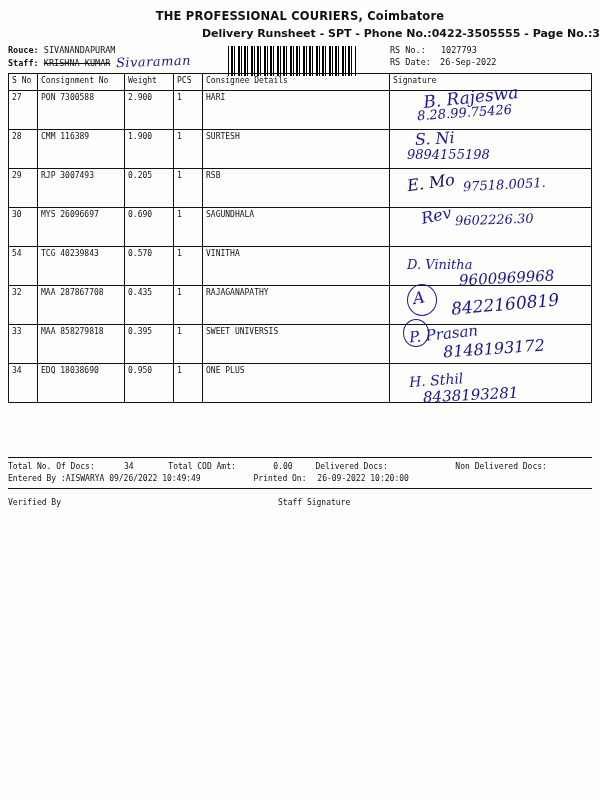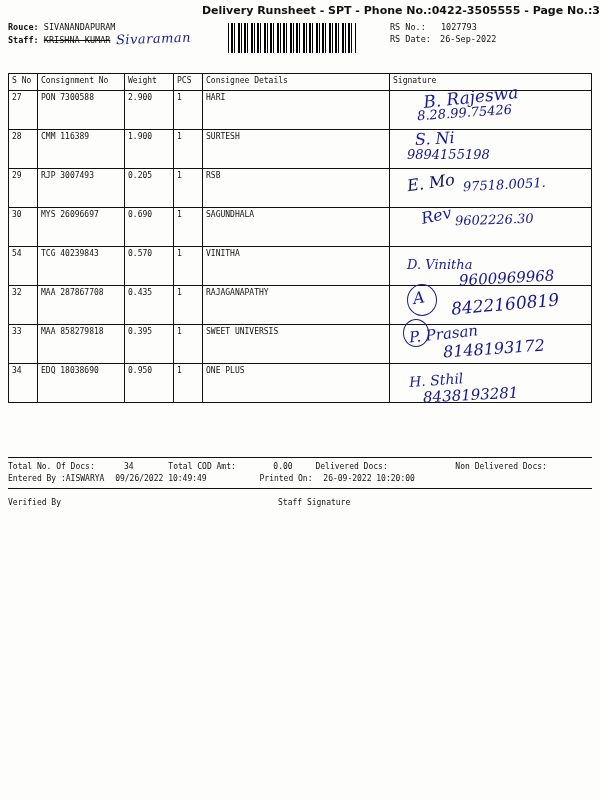--- a/index.html
+++ b/index.html
@@ -156,20 +156,21 @@
     left: 278px;
     top: 498px;
     font-size: 8px;
   }
 </style>
 </head>
 <body>
 
 <div class="page">
 
+  <div class="hdr-title">THE PROFESSIONAL COURIERS, Coimbatore</div>
   <div class="hdr-sub">Delivery Runsheet - SPT - Phone No.:0422-3505555 - Page No.:3</div>
 
   <div class="hdr-meta">
     <div class="meta-left">
       <div>
         <span class="lbl">Rouce:</span>
         <span>SIVANANDAPURAM</span>
       </div>
       <div>
         <span class="lbl">Staff:</span>
@@ -319,21 +320,21 @@
       <span style="width:34px; text-align:right">34</span>
       <span style="margin-left:30px">Total COD Amt:</span>
       <span style="width:52px; text-align:right">0.00</span>
       <span style="margin-left:18px">Delivered Docs:</span>
       <span style="width:40px"></span>
       <span style="margin-left:18px">Non Delivered Docs:</span>
       <span></span>
     </div>
     <div class="line2">
       <span>Entered By :AISWARYA</span>
-      <span style="margin-left:6px">09/26/2022 10:49:49</span>
+      <span style="">09/26/2022 10:49:49</span>
       <span style="margin-left:48px">Printed On:</span>
       <span style="margin-left:6px">26-09-2022 10:20:00</span>
     </div>
   </div>
 
   <div class="footer-rule" style="top:457px"></div>
   <div class="footer-rule" style="top:488px"></div>
 
   <div class="verified">Verified By</div>
   <div class="staffsig">Staff Signature</div>

